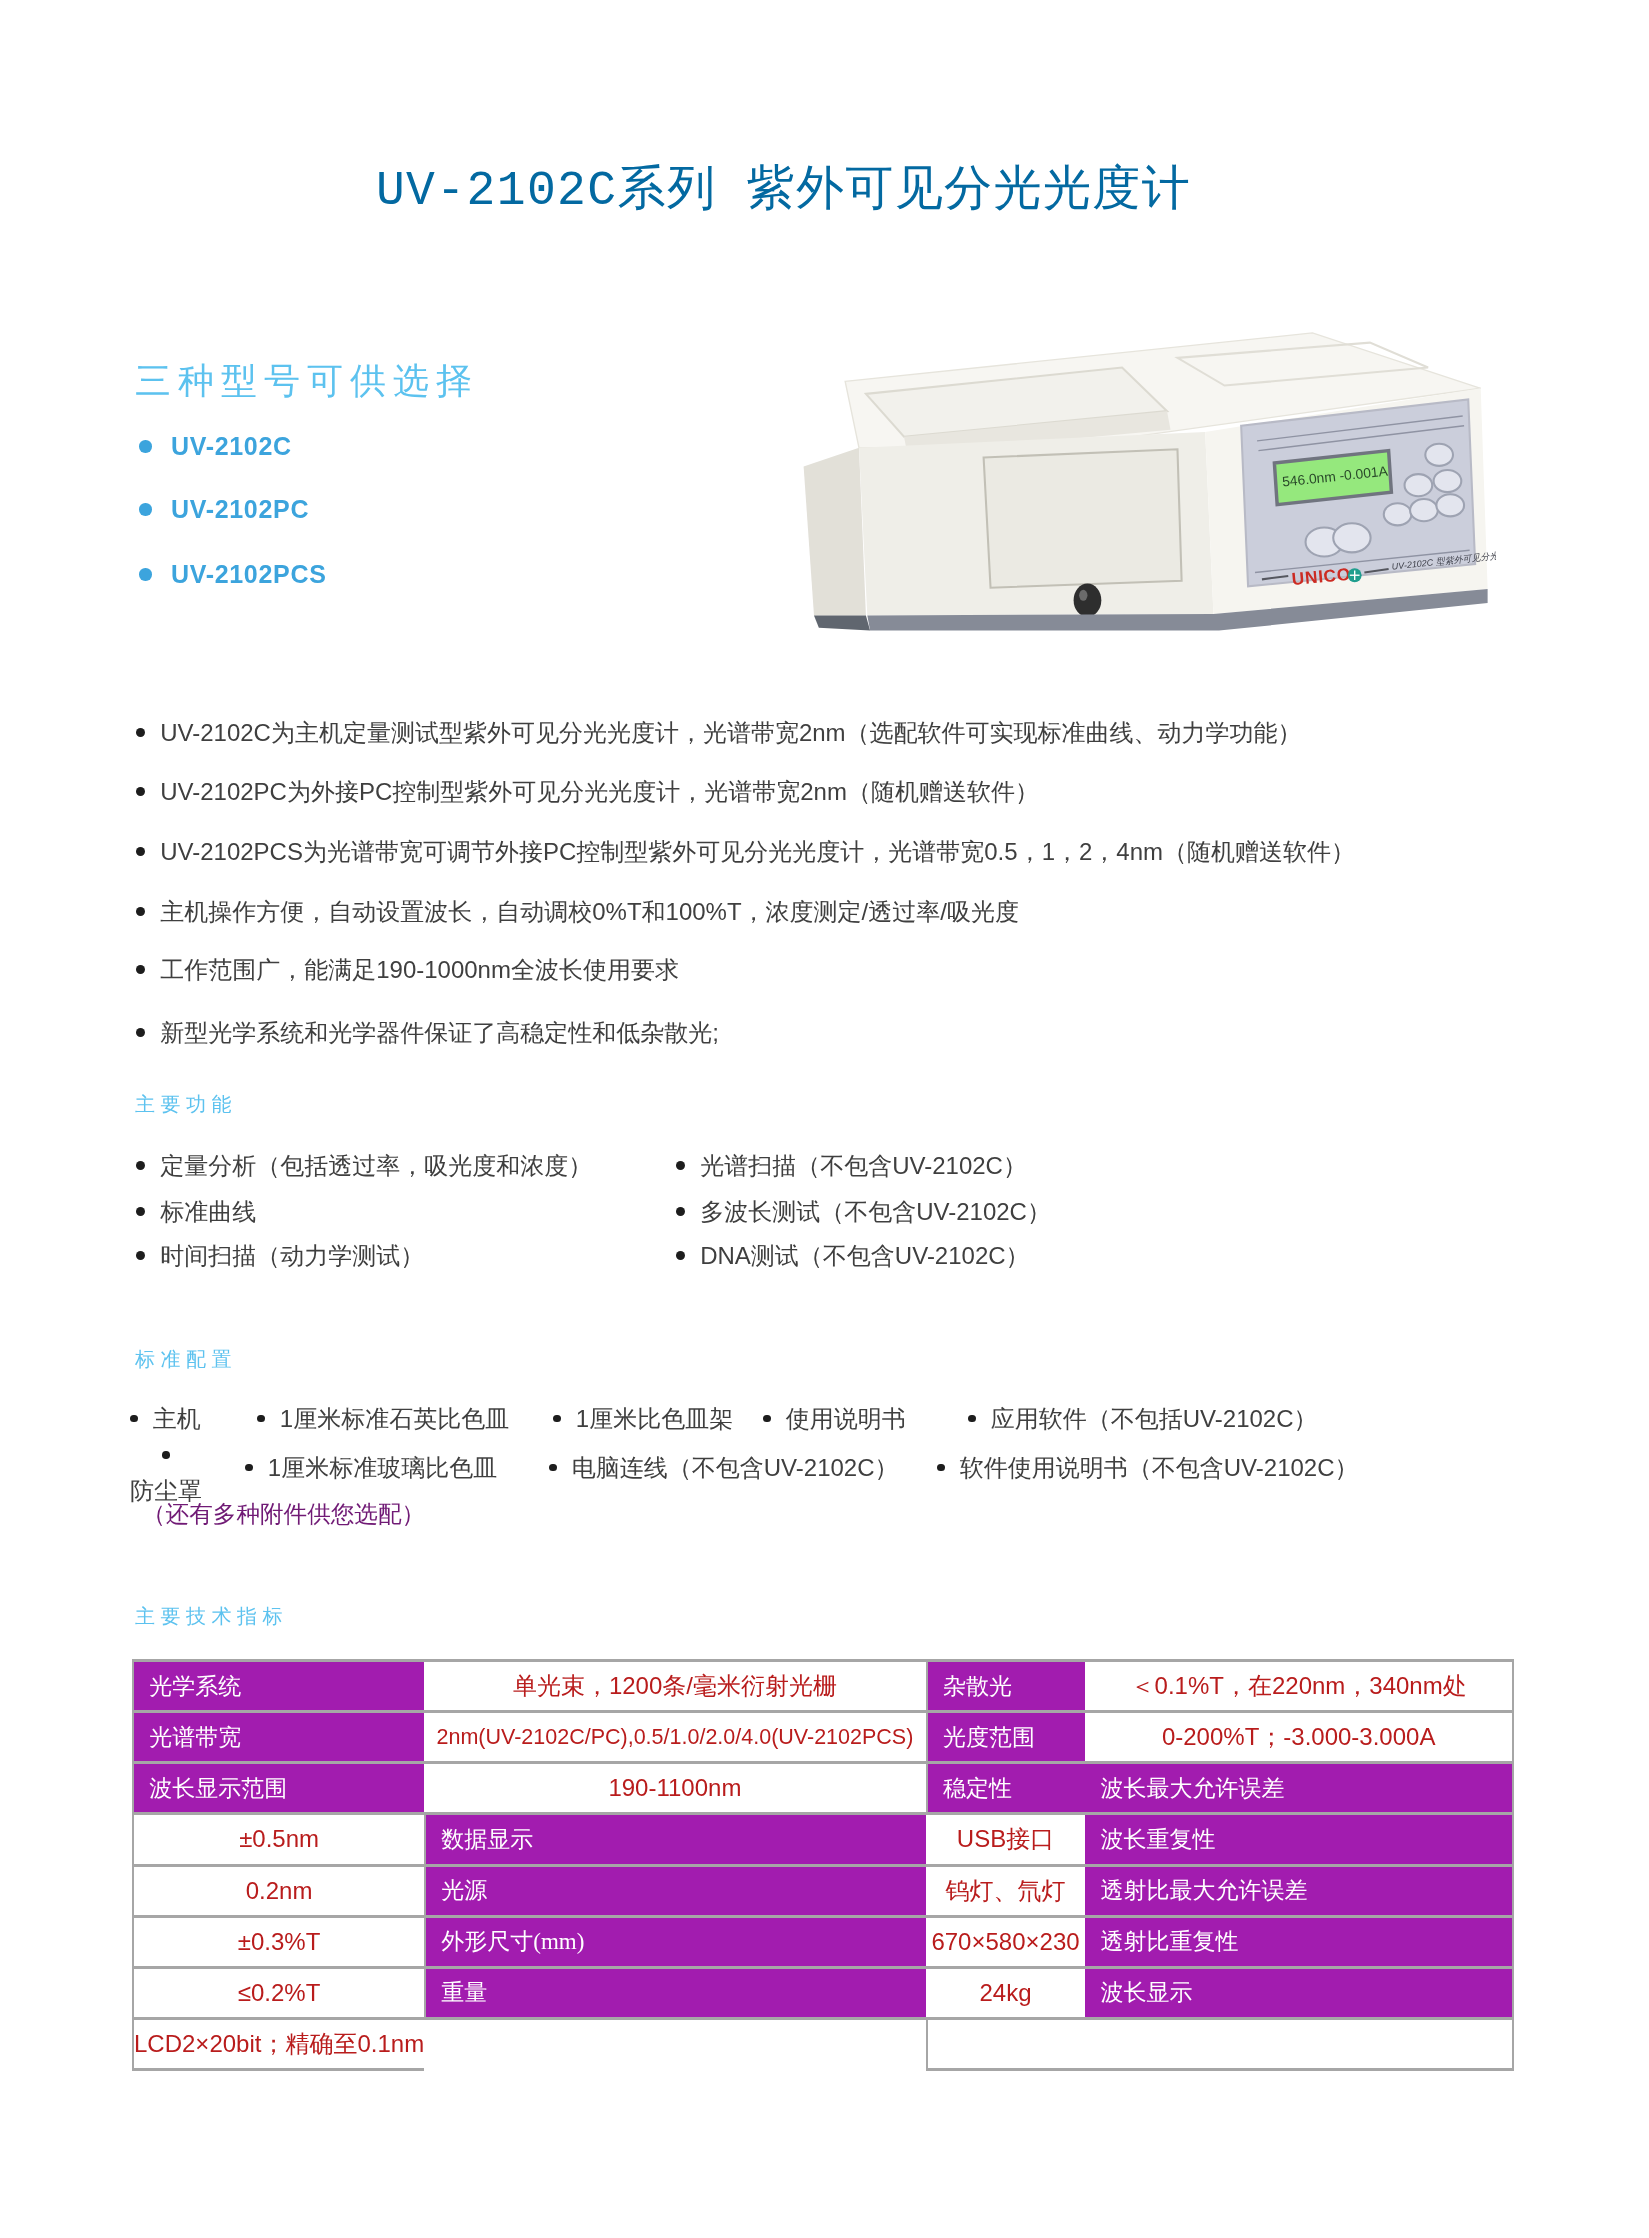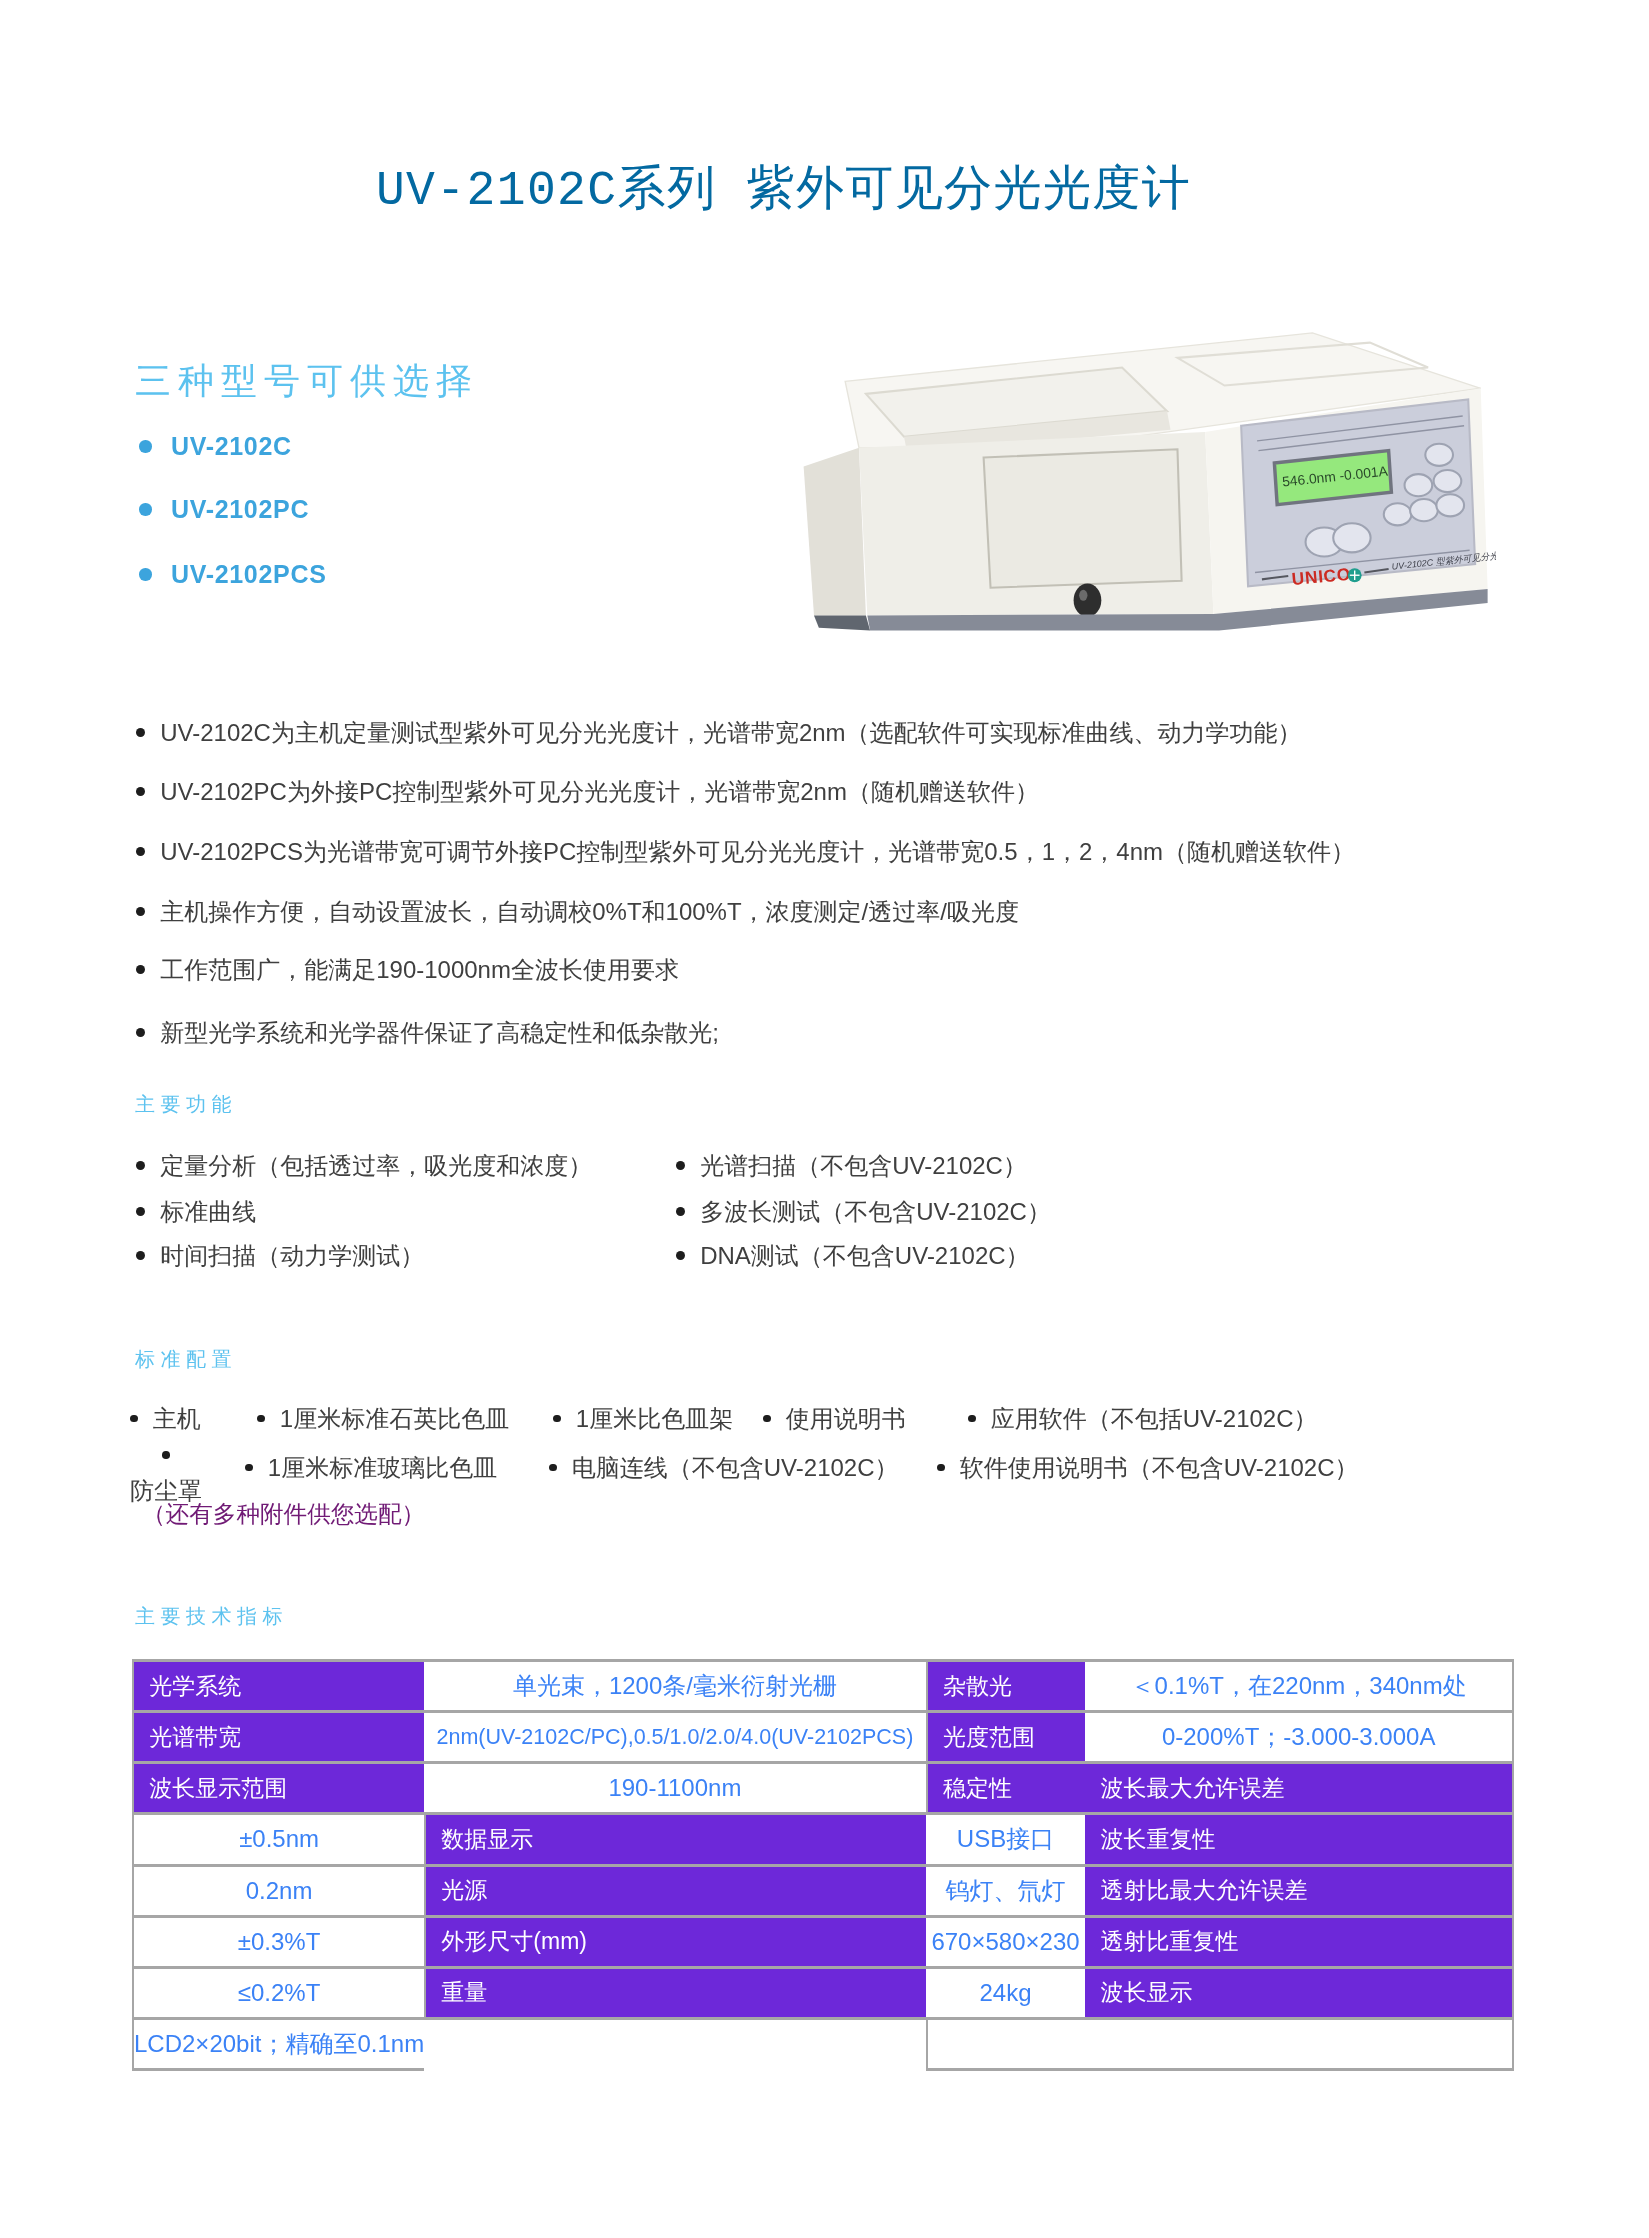--- a/index.html
+++ b/index.html
@@ -18,22 +18,22 @@
   .b-item{display:flex;align-items:center;gap:15.2px;white-space:nowrap;line-height:33px;}
   .b-dot{width:9px;height:9px;border-radius:50%;background:#1d1d1d;flex:0 0 auto;}
   .b-text{font-size:24px;color:#3f3f3f;}
   .note-text{font-size:23.6px;color:#701a75;white-space:nowrap;}
   
   .spec-table{left:132px;top:1659px;width:1382px;height:412px;display:grid;
     grid-template-columns:325fr 770fr 245fr 655fr;grid-template-rows:repeat(8,1fr);
     border-top:3.5px solid #a6a6a6;border-left:2.1px solid #a6a6a6;border-right:2.1px solid #a6a6a6;
     box-sizing:border-box;}
   .spec-table>div{border-bottom:3.5px solid #a6a6a6;box-sizing:border-box;display:flex;align-items:center;}
-  .spec-label{background:#6d28d9;color:#ffffff;font-size:23px;padding-left:15.2px;white-space:nowrap;}
-  .spec-value{justify-content:center;font-size:24px;color:#3b82f6;white-space:nowrap;}
+  .spec-label{background:#a21caf;color:#ffffff;font-size:23px;padding-left:15.2px;white-space:nowrap;font-family:Liberation Serif, serif;}
+  .spec-value{justify-content:center;font-size:24px;color:#b91c1c;white-space:nowrap;}
   .spec-value.tight{font-size:21.5px;}
   .col3{border-left:2.1px solid #a6a6a6;}
   .merged{grid-column:3 / 5;border-left:2.1px solid #a6a6a6;background:#ffffff;}
   svg text{font-family:"Liberation Sans",sans-serif;}
 </style>
 </head>
 <body>
 
 <div class="abs doc-title">UV-2102C系列 紫外可见分光光度计</div>
 

